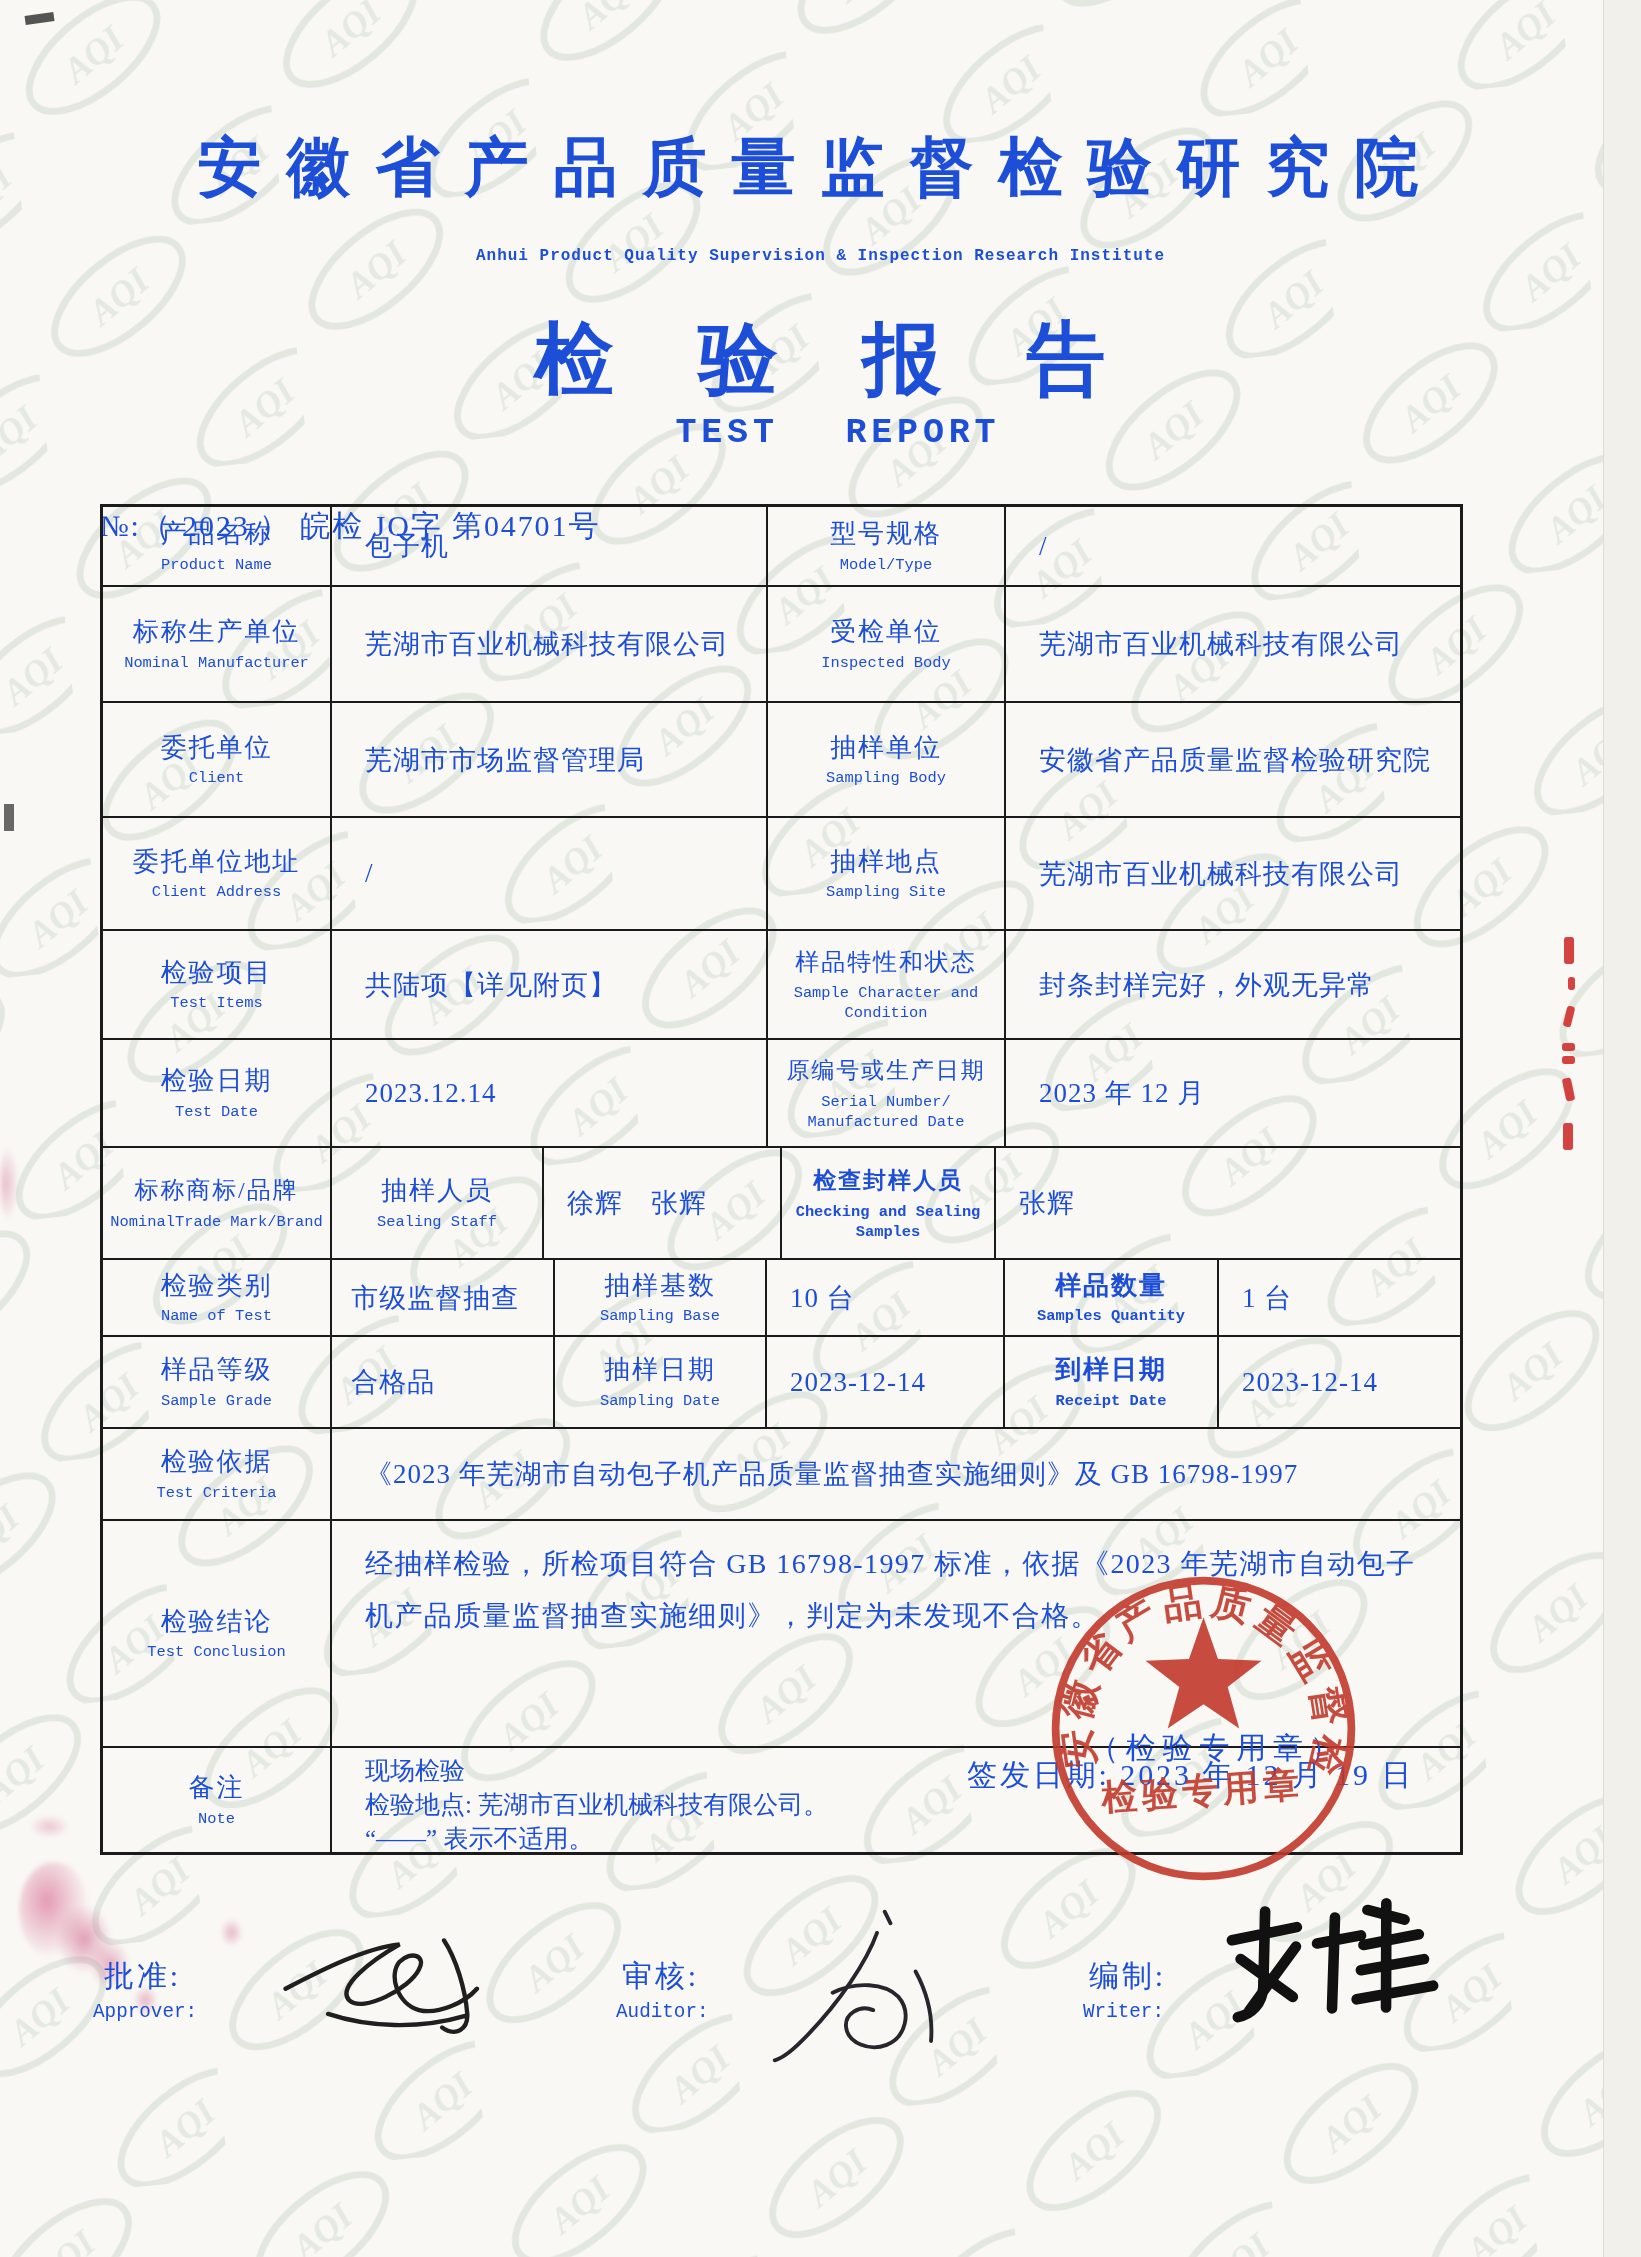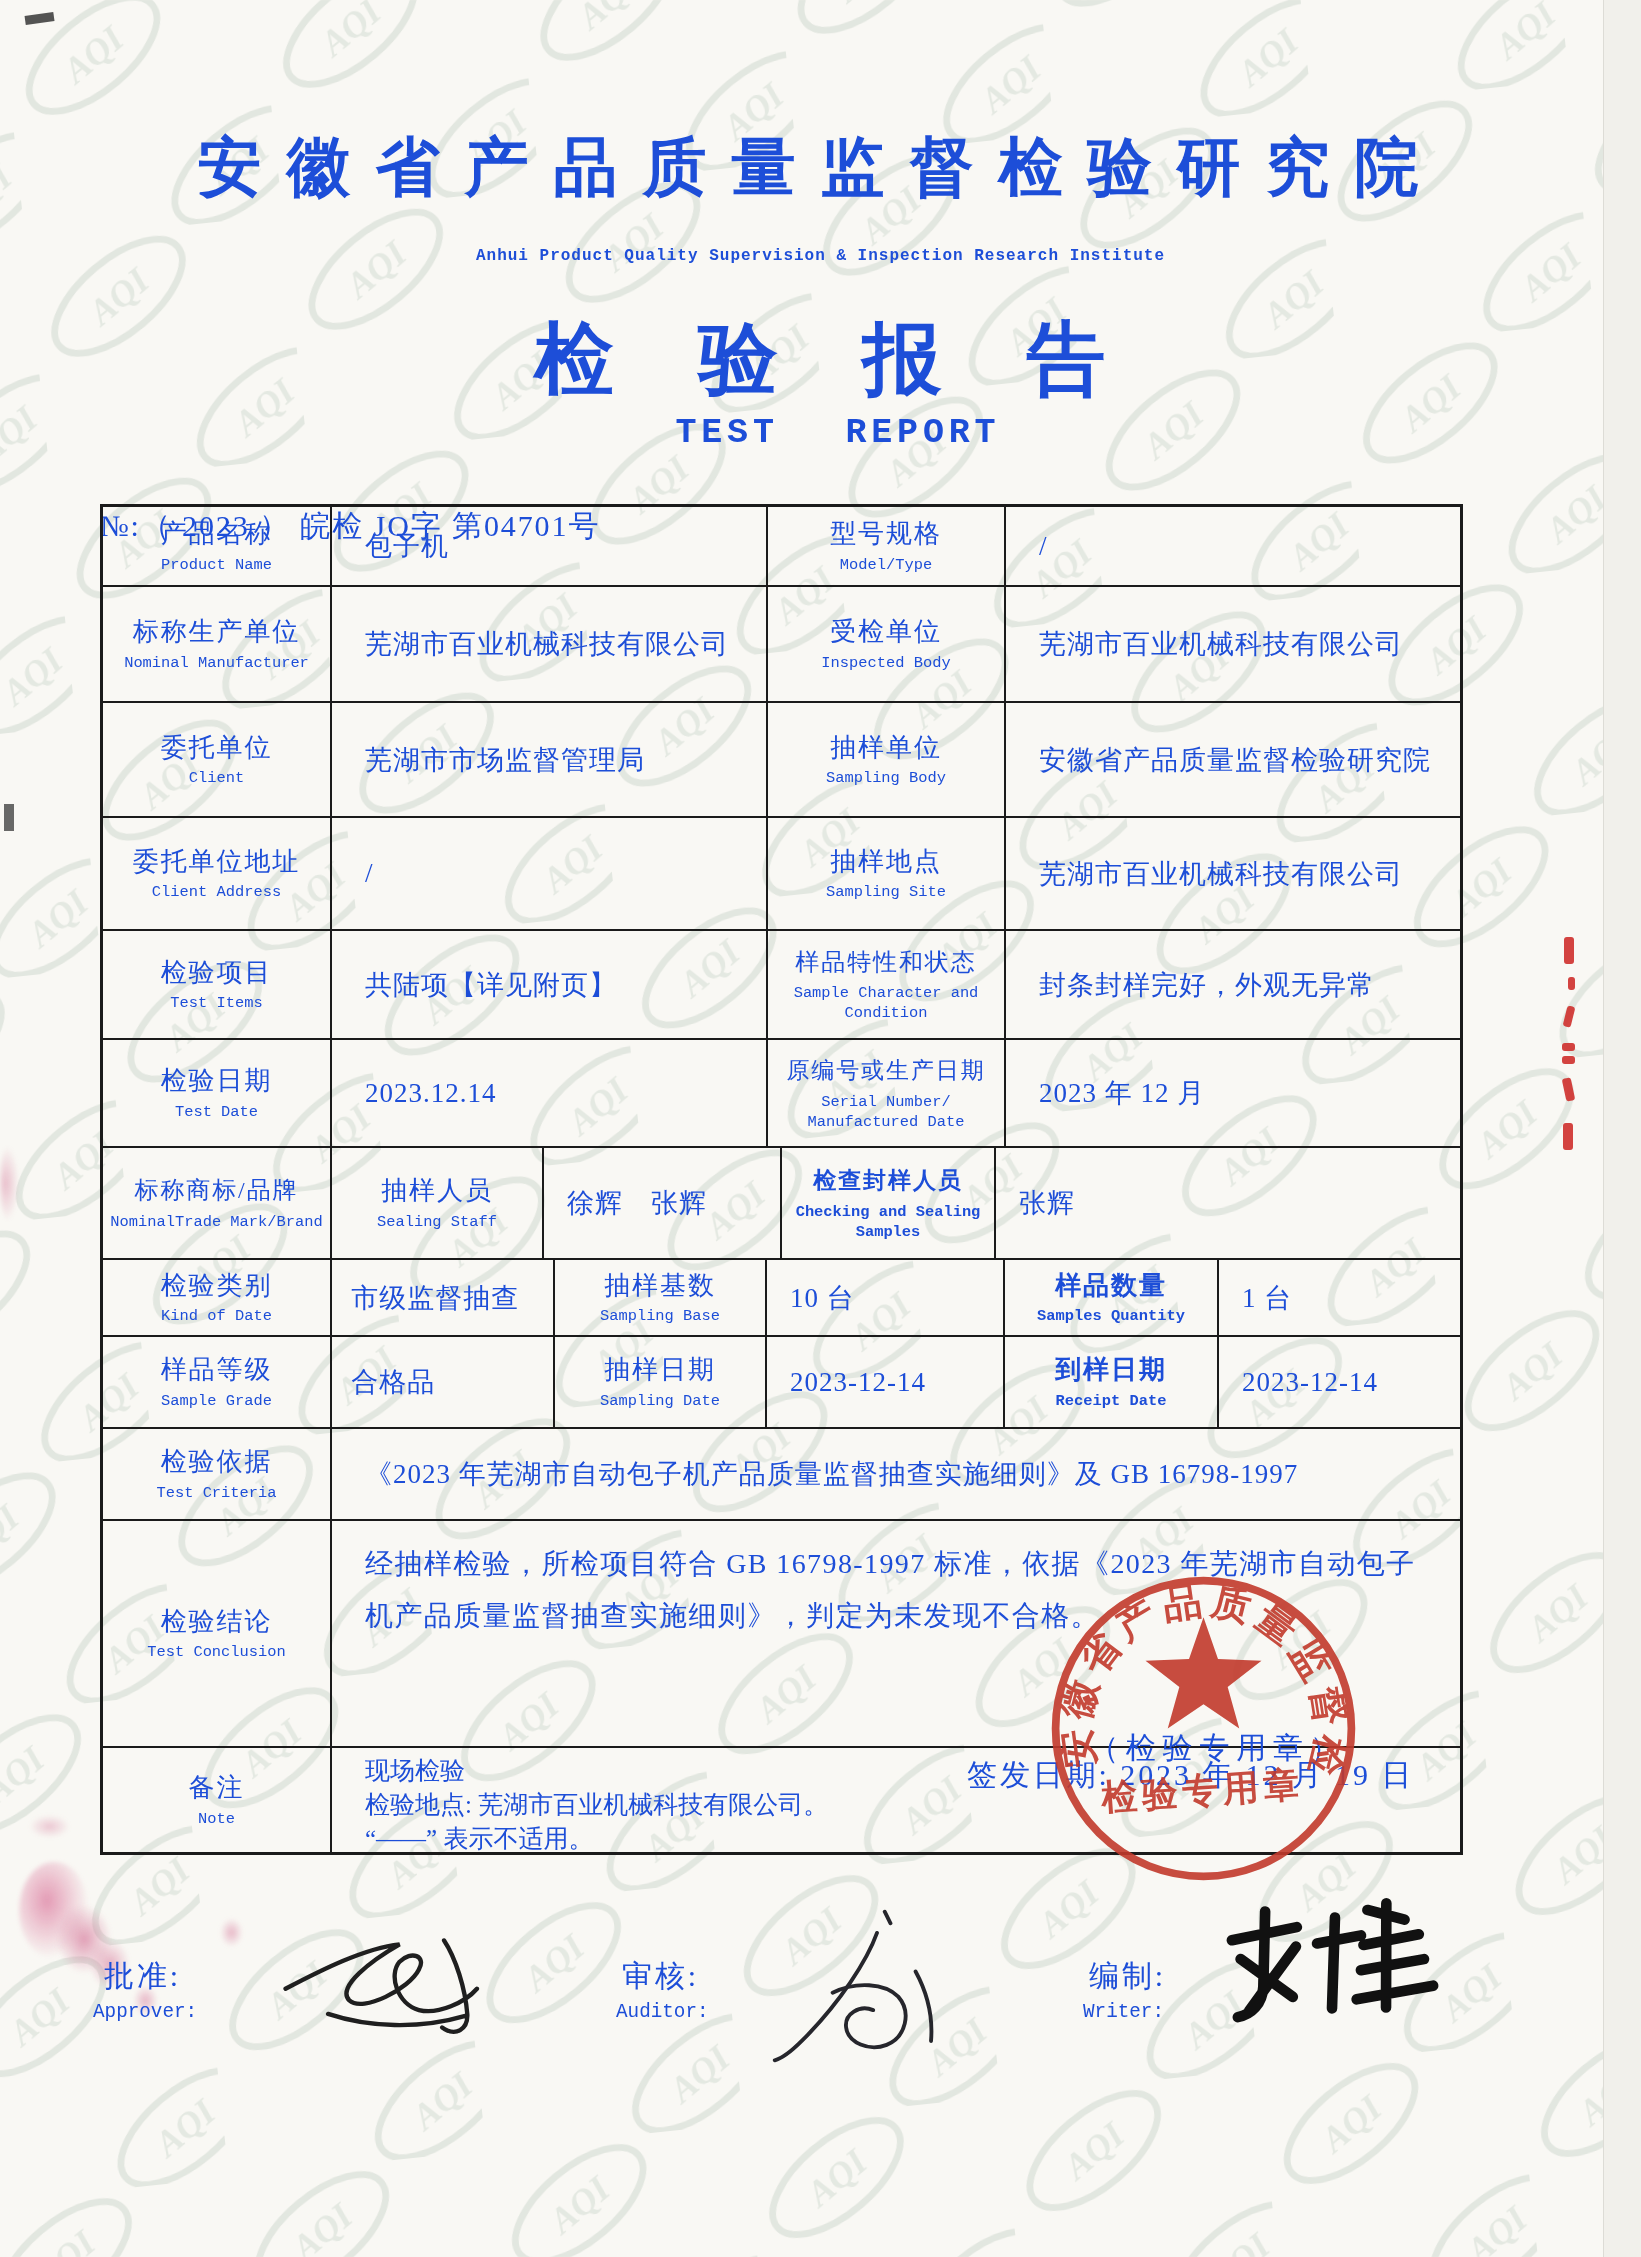--- a/index.html
+++ b/index.html
@@ -187,21 +187,21 @@
       <div class="cell lbl w5">
         <div class="cn" style="font-size:23px">检查封样人员</div>
         <div class="en">Checking and Sealing Samples</div>
         </div>
       <div class="cell val w6" style="padding-left:23px">张辉</div>
     </div>
 
     <div class="trow" style="height:77px">
       <div class="cell lbl w1">
         <div class="cn">检验类别</div>
-        <div class="en">Kind of Date</div>
+        <div class="en">Name of Test</div>
         </div>
       <div class="cell val w2" style="padding-left:19.3px">市级监督抽查</div>
       <div class="cell lbl w3">
         <div class="cn">抽样基数</div>
         <div class="en">Sampling Base</div>
         </div>
       <div class="cell val w4" style="padding-left:23px">10 台</div>
       <div class="cell lbl w5">
         <div class="cn">样品数量</div>
         <div class="en">Samples Quantity</div>

